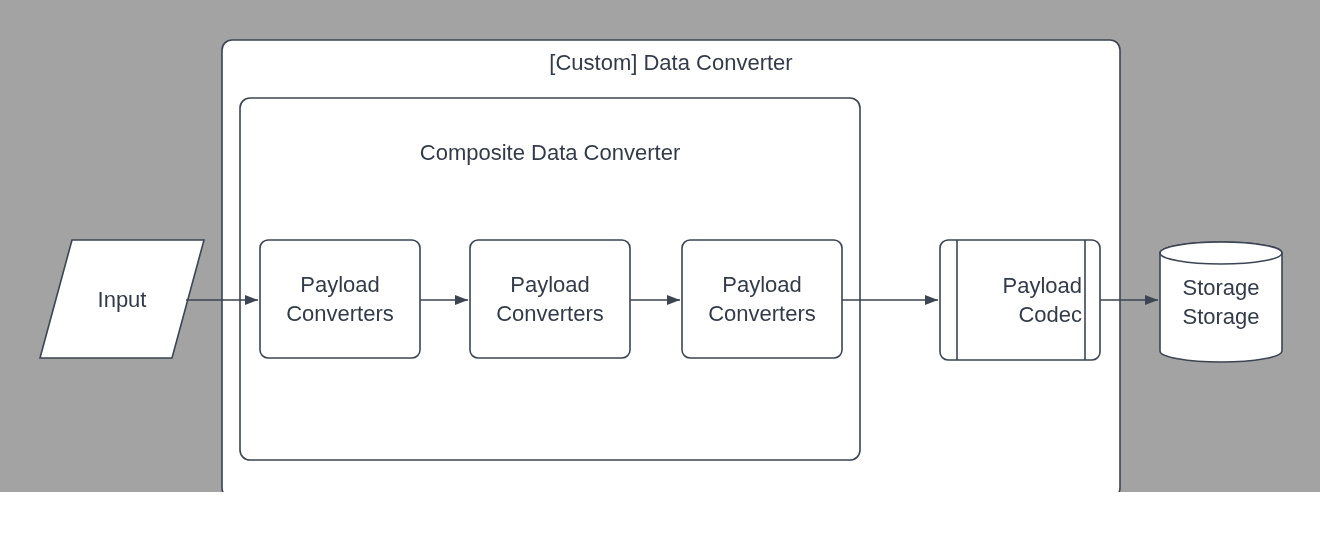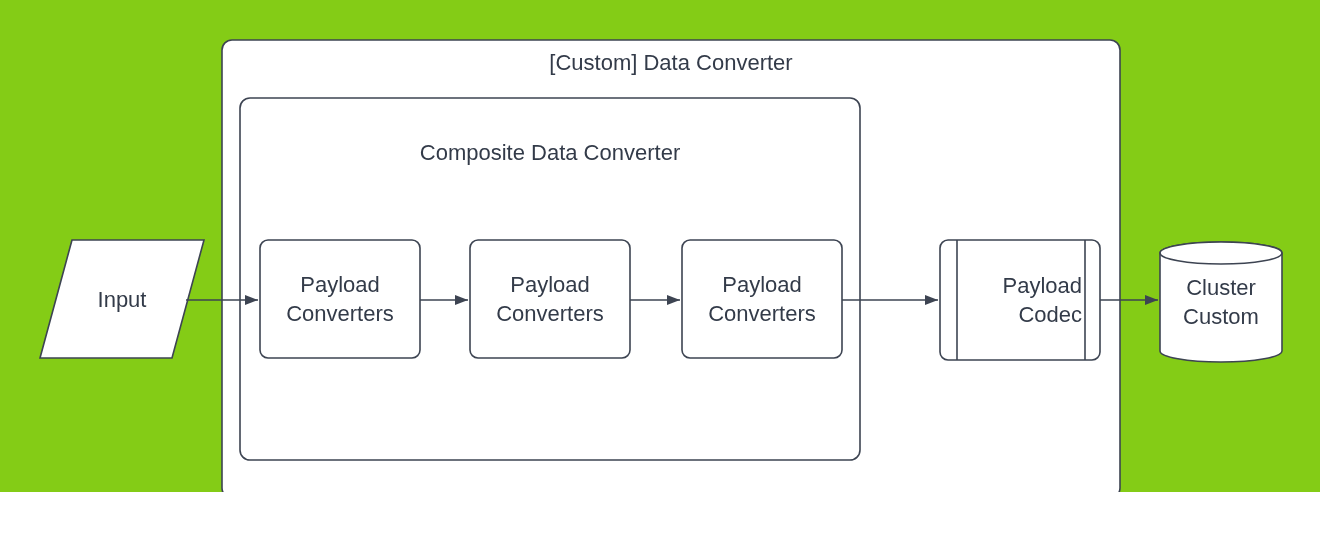--- a/index.html
+++ b/index.html
@@ -1,20 +1,20 @@
 <!DOCTYPE html>
 <html><head>
 <meta charset="utf-8">
 <style>
   html, body { margin: 0; padding: 0; background: #ffffff; }
   .canvas {
     position: relative;
     width: 1320px;
     height: 492px;
-    background: #84cc16;
+    background: #a3a3a3;
     font-family: "Liberation Sans", sans-serif;
     overflow: hidden;
   }
   .canvas svg { position: absolute; left: 0; top: 0; }
   .label {
     position: absolute;
     display: flex;
     align-items: center;
     justify-content: center;
     text-align: center;
@@ -73,15 +73,15 @@
   <div class="label" style="left:42px; top:240px; width:160px; height:118px;">Input</div>
 
   <div class="label" style="left:260px; top:240px; width:160px; height:118px;">Payload Converters</div>
 
   <div class="label" style="left:470px; top:240px; width:160px; height:118px;">Payload Converters</div>
 
   <div class="label" style="left:682px; top:240px; width:160px; height:118px;">Payload Converters</div>
 
   <div class="label" style="left:958px; top:240px; width:124px; height:120px;text-align:right;">Payload Codec</div>
 
-  <div class="label" style="left:1166px; top:244px; width:110px; height:116px;">Cluster Custom</div>
+  <div class="label" style="left:1166px; top:244px; width:110px; height:116px;">Storage Storage</div>
 
 </div>
 
 </body></html>

